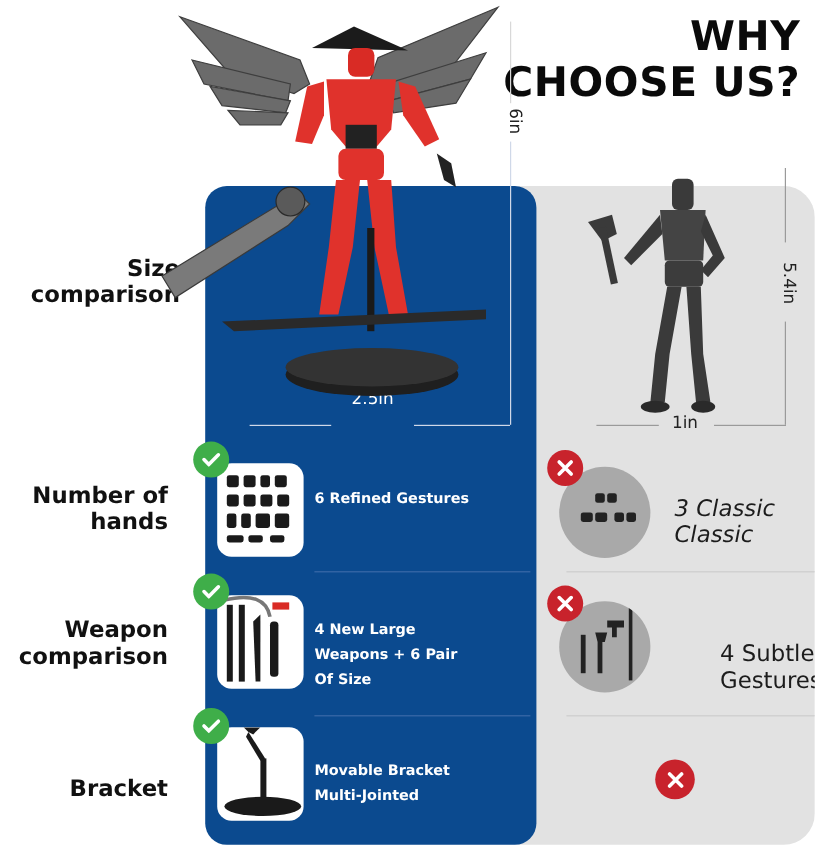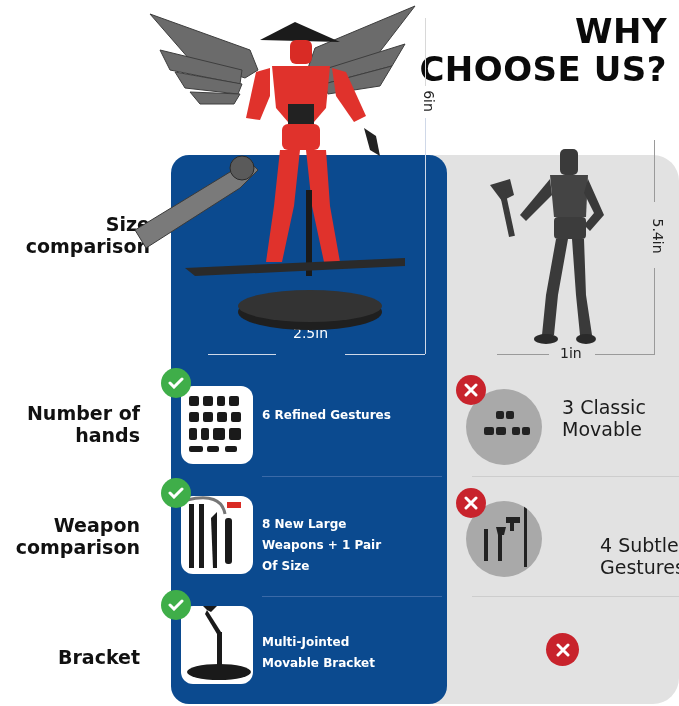--- a/index.html
+++ b/index.html
@@ -182,45 +182,45 @@
         <rect x="46" y="38" width="8" height="8" rx="2"></rect>
         <rect x="56" y="38" width="8" height="8" rx="2"></rect>
     </g>
   </svg>
 </div>
 <div class="xmark" style="left:456px; top:375px;">
   <svg width="14" height="14" viewBox="0 0 14 14">
       <path d="M2 2 L12 12 M12 2 L2 12" stroke="#fff" stroke-width="3" stroke-linecap="round"></path>
     </svg>
 </div>
-<div class="grey-text" style="top:396px;">
+<div class="grey-text" style="top:413px;font-style:italic;">
   <div>3 Classic</div>
-  <div>Movable</div>
+  <div>Classic</div>
 </div>
 
 <div class="check" style="left:161px; top:478px;">
   <svg width="16" height="12" viewBox="0 0 16 12">
       <path d="M2 6 L6 10 L14 2" stroke="#fff" stroke-width="3" fill="none" stroke-linecap="round"></path>
     </svg>
 </div>
 <div class="thumb" style="top:496px;">
   <svg width="72" height="78" viewBox="0 0 72 78">
     <g fill="#1a1a1a">
       <rect x="8" y="8" width="5" height="64"></rect>
         <rect x="18" y="8" width="5" height="64"></rect>
       <path d="M30 22 L36 16 L36 72 L32 72 Z"></path>
       <rect x="44" y="22" width="7" height="46" rx="3"></rect>
     </g>
     <path d="M6 4 Q40 -4 44 18" stroke="#777" stroke-width="3" fill="none"></path>
     <rect x="46" y="6" width="14" height="6" fill="#d92b25"></rect>
   </svg>
 </div>
 <div class="feature-text" style="top:514px;">
-  <div>8 New Large</div>
-  <div>Weapons + 1 Pair</div>
+  <div>4 New Large</div>
+  <div>Weapons + 6 Pair</div>
   <div>Of Size</div>
 </div>
 
 <div class="grey-circle" style="left:466px; top:501px;">
   <svg width="76" height="76" viewBox="0 0 76 76">
     <g fill="#222">
       <rect x="18" y="28" width="4" height="32"></rect>
       <path d="M30 26 L40 26 L38 34 L36 34 L36 60 L32 60 L32 34 Z"></path>
       <path d="M40 16 L54 16 L54 22 L48 22 L48 30 L44 30 L44 22 L40 22 Z"></path>
       <rect x="58" y="0" width="3" height="66"></rect>
@@ -246,21 +246,21 @@
   <svg width="72" height="78" viewBox="0 0 72 78">
     <g fill="#1a1a1a">
       <path d="M22 0 L36 0 L30 6 L26 4 Z"></path>
       <path d="M26 4 L40 26 L36 28 L24 8 Z"></path>
       <rect x="36" y="26" width="5" height="38"></rect>
       <ellipse cx="38" cy="66" rx="32" ry="8"></ellipse>
     </g>
   </svg>
 </div>
 <div class="feature-text" style="top:632px;">
+  <div>Movable Bracket</div>
   <div>Multi-Jointed</div>
-  <div>Movable Bracket</div>
 </div>
 
 <div class="xmark" style="left:546px; top:633px; width:33px; height:33px;">
   <svg width="14" height="14" viewBox="0 0 14 14">
       <path d="M2 2 L12 12 M12 2 L2 12" stroke="#fff" stroke-width="3" stroke-linecap="round"></path>
     </svg>
 </div>
 
 </body></html>

